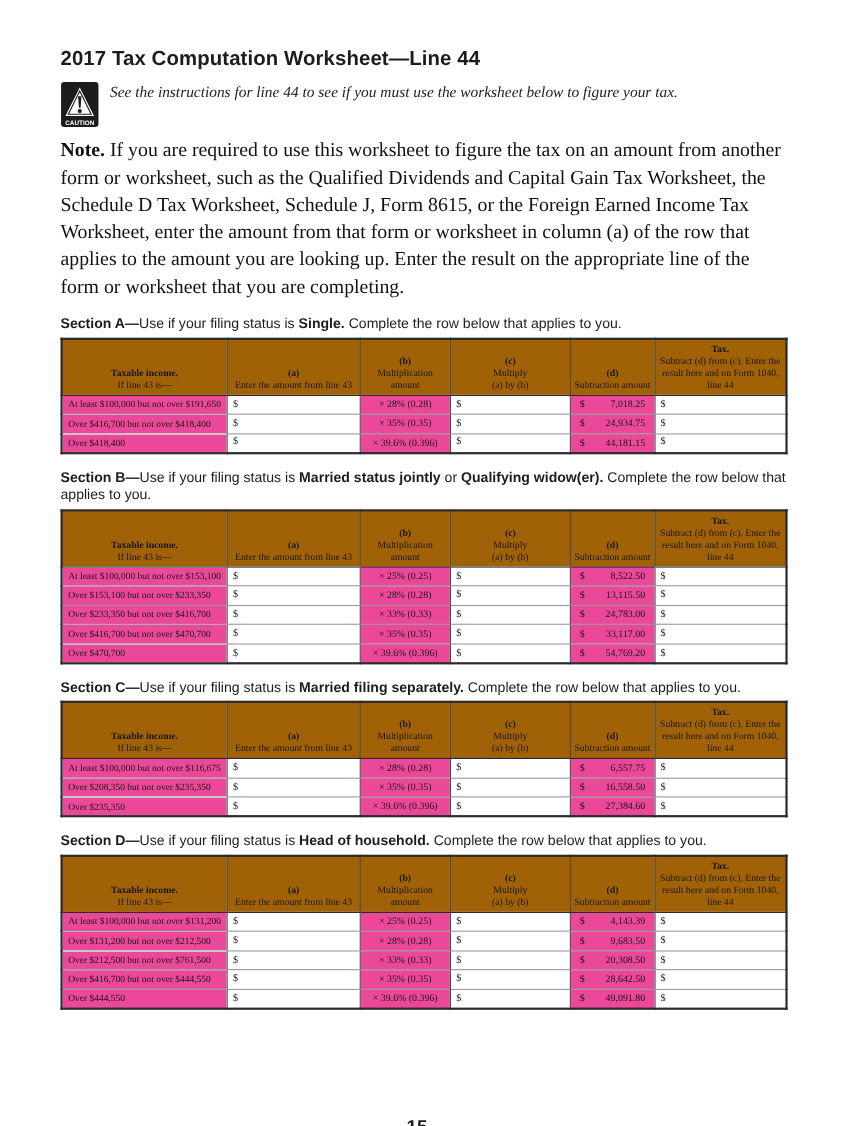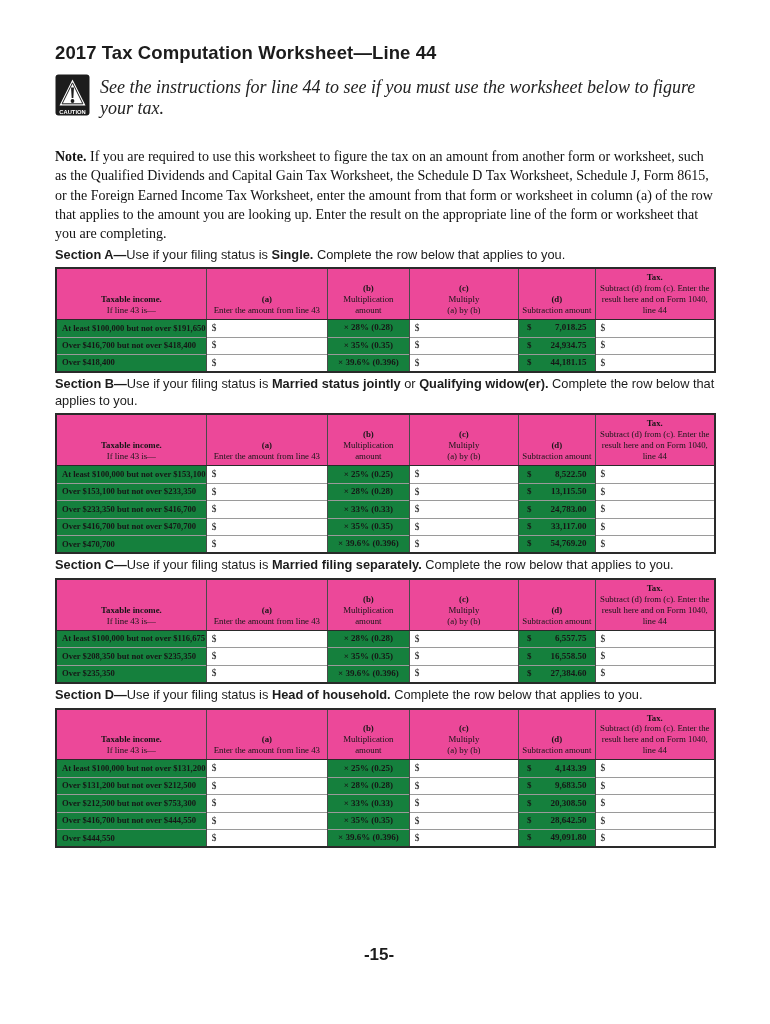--- a/index.html
+++ b/index.html
@@ -7,55 +7,55 @@
   body { font-family: "Liberation Serif", serif; color: #161616; }
   .page { width: 770px; height: 1024px; padding: 42px 67px 0 55px; position: relative; }
 
   h1.doc-title {
     font-family: "Liberation Sans", sans-serif;
     font-size: 18.5px; font-weight: bold; letter-spacing: 0.1px; color: #1c1c1c;
   }
 
   .caution-row { display: flex; align-items: flex-start; margin-top: 10px; gap: 10px; }
   .caution-row svg { flex: 0 0 auto; display: block; }
-  .caution-text { font-style: italic; font-size: 18px; padding-top: 3px; color: #222; }
-
-  .note { margin-top: 28px; font-size: 14px; line-height: 1.38; color: #111; width: 660px; }
+  .caution-text { font-style: italic; font-size: 14px; padding-top: 3px; color: #222; }
+
+  .note { margin-top: 8px; font-size: 18px; line-height: 1.38; color: #111; width: 660px; }
   .note b { font-weight: bold; }
 
   .sec-head {
     font-family: "Liberation Sans", sans-serif;
     font-size: 12.8px; line-height: 1.3; color: #1c1c1c;
-    margin-top: 3px; margin-bottom: 4px; width: 661px;
+    margin-top: 13px; margin-bottom: 4px; width: 661px;
   }
   .sec-head b { font-weight: bold; }
 
   table.tax-table {
     width: 661px; border-collapse: collapse; table-layout: fixed;
     border: 2px solid #2a2a2a;
   }
   .w1 { width: 22.8%; } .w2 { width: 18.4%; } .w3 { width: 12.4%; }
   .w4 { width: 16.6%; } .w5 { width: 11.6%; } .w6 { width: 18.2%; }
 
   th, td { border-left: 1px solid #4a4a4a; }
   th:first-child, td:first-child { border-left: none; }
 
   thead th {
-    background: #ec4899; vertical-align: bottom; text-align: center;
+    background: #a16207; vertical-align: bottom; text-align: center;
     font-weight: normal; height: 49px; padding: 3px 2px;
     font-size: 8.8px; line-height: 1.25;
     border-bottom: 1.5px solid #2a2a2a;
   }
   .hb { font-weight: bold; }
   .hs { white-space: pre-line; }
 
   tbody td { height: 17.5px; font-size: 9px; line-height: 1.1; vertical-align: middle; padding: 2px 3px; }
   tbody tr + tr td { border-top: 1px solid #9a9a9a; }
 
-  .sh { background: #15803d; font-weight: bold; }
+  .sh { background: #ec4899; }
   .income { font-size: 8.6px; white-space: nowrap; overflow: hidden; padding-left: 5px; text-align: left; }
   .mult { text-align: center; }
   .entry { background: #ffffff; text-align: left; padding-left: 5px; }
   .entry .ds { font-size: 9.3px; }
   .damt { padding: 2px 8px; }
   .damt .ds { float: left; }
   .damt .amt { float: right; }
 
   .footer {
     margin-top: 97px; text-align: center;
@@ -396,21 +396,21 @@
           <td class="entry"><span class="ds">$</span></td>
           <td class="sh mult">× 28% (0.28)</td>
           <td class="entry"><span class="ds">$</span></td>
           <td class="sh damt">
               <span class="ds">$</span>
               <span class="amt">9,683.50</span>
             </td>
           <td class="entry"><span class="ds">$</span></td>
         </tr>
         <tr>
-          <td class="sh income">Over $212,500 but not over $753,300</td>
+          <td class="sh income">Over $212,500 but not over $761,500</td>
           <td class="entry"><span class="ds">$</span></td>
           <td class="sh mult">× 33% (0.33)</td>
           <td class="entry"><span class="ds">$</span></td>
           <td class="sh damt">
               <span class="ds">$</span>
               <span class="amt">20,308.50</span>
             </td>
           <td class="entry"><span class="ds">$</span></td>
         </tr>
         <tr>

